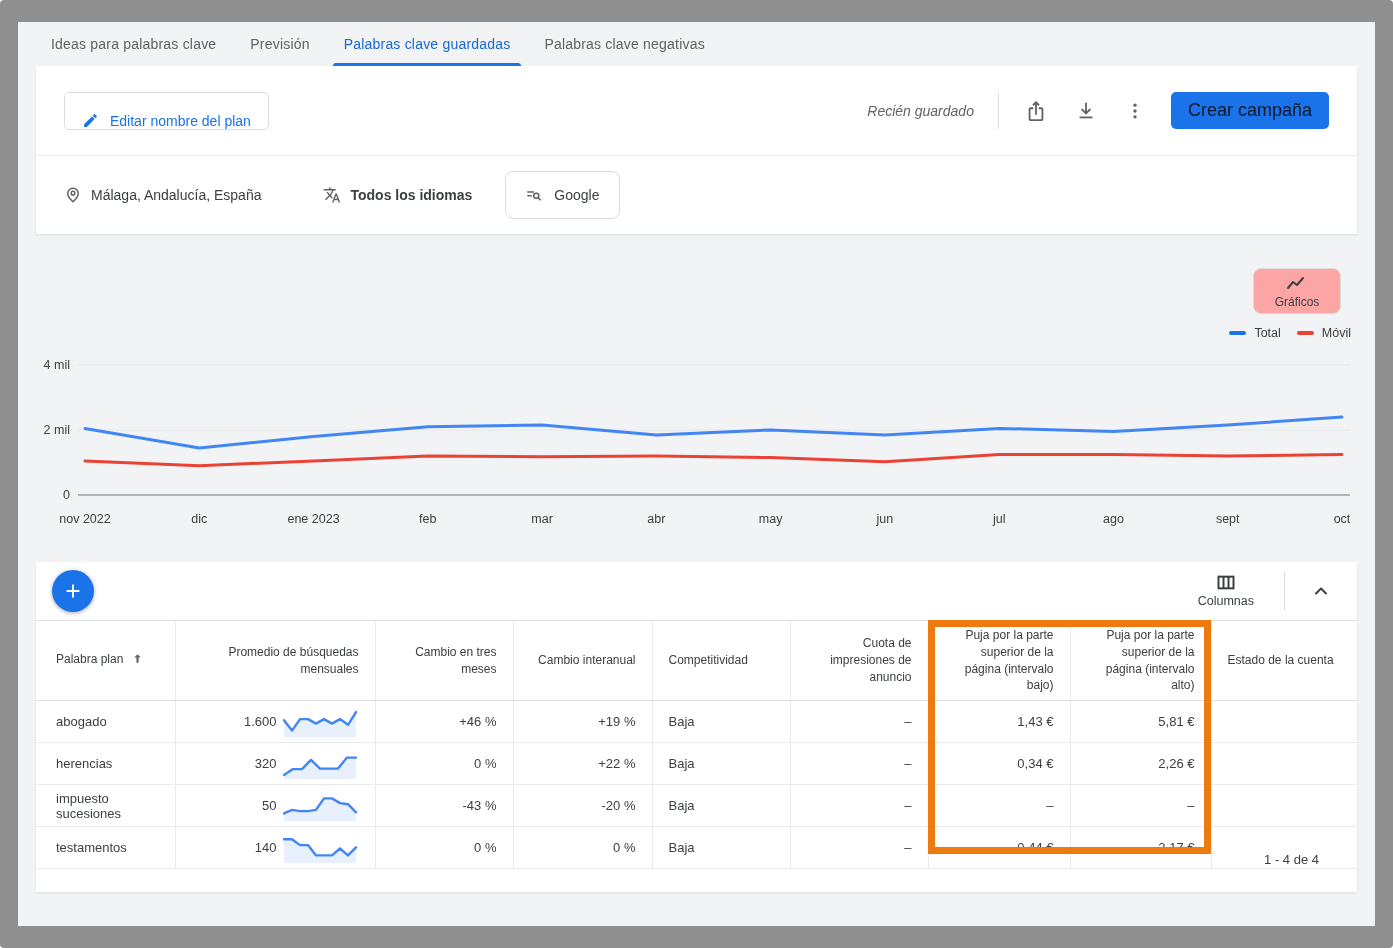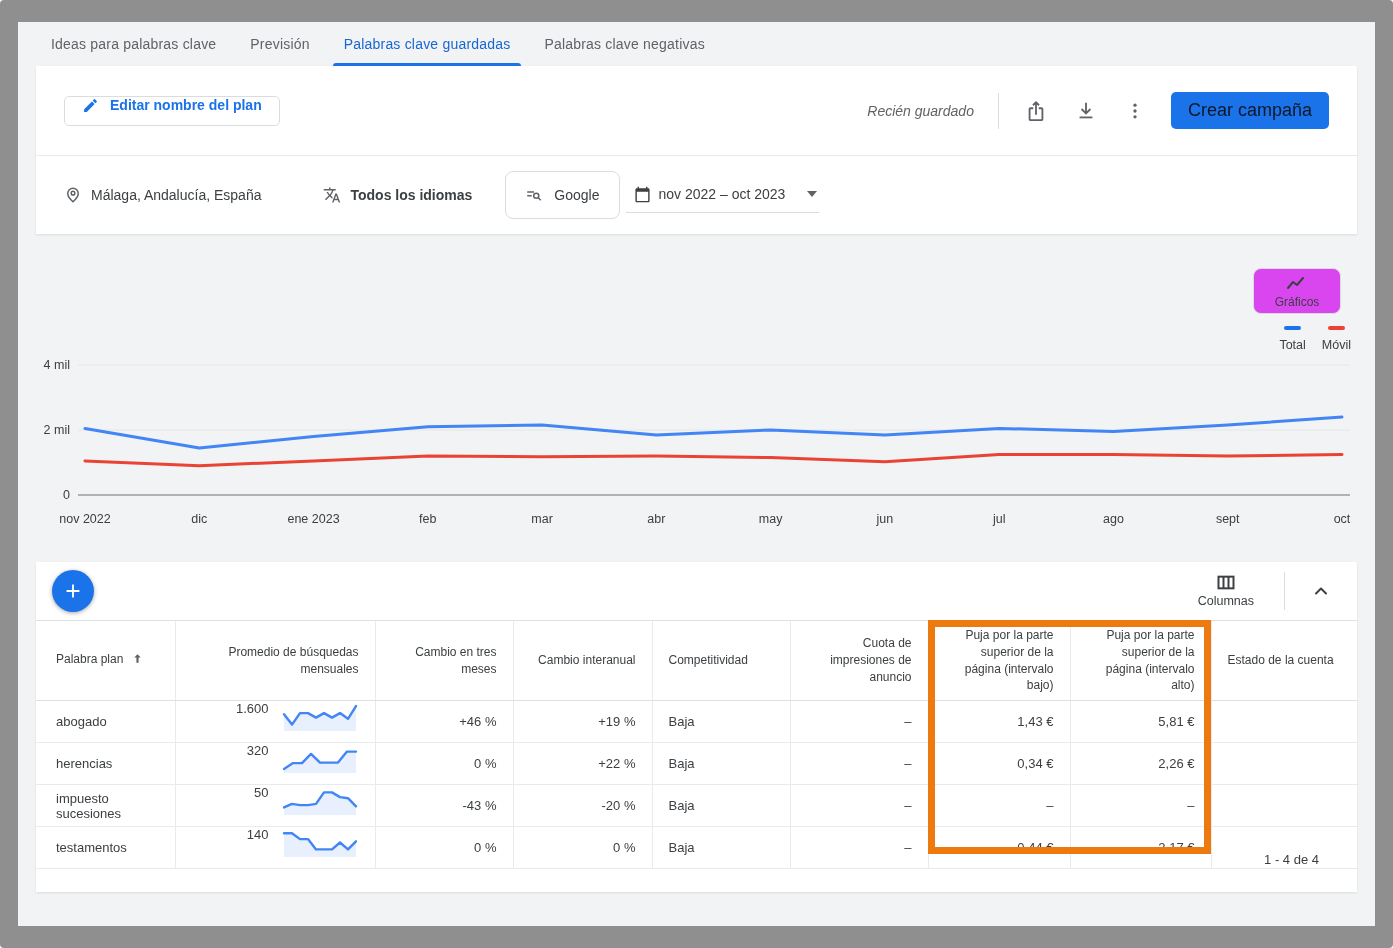--- a/index.html
+++ b/index.html
@@ -13,22 +13,22 @@
   .tab{display:flex;align-items:center;padding:0 17px;font-size:14px;font-weight:500;
        color:#5f6368;position:relative;cursor:pointer;letter-spacing:.2px;white-space:nowrap;}
   .tab.active{color:#1967d2;}
   .tab.active::after{content:"";position:absolute;left:6px;right:6px;bottom:0;height:3px;
        background:#1a73e8;border-radius:3px 3px 0 0;}
 
   
   .card{background:#fff;margin:0 18px;box-shadow:0 1px 2px rgba(60,64,67,.12);}
 
   .toolbar-row{height:90px;display:flex;align-items:center;padding:0 28px;border-bottom:1px solid #e8eaed;box-sizing:border-box;}
-  .btn-outline{display:inline-flex;align-items:flex-start;gap:11px;height:30px;padding:0 17px;
-       border:1px solid #dadce0;border-radius:5px;color:#1a73e8;font-size:14px;font-weight:700;background:#fff;cursor:pointer;}
+  .btn-outline{display:inline-flex;align-items:flex-end;gap:11px;height:38px;padding:0 17px;
+       border:1px solid #dadce0;border-radius:5px;color:#1a73e8;font-size:14px;font-weight:400;background:#fff;cursor:pointer;}
   .toolbar-right{margin-left:auto;display:flex;align-items:center;gap:24px;}
   .saved-status{font-style:italic;color:#5f6368;font-size:14px;}
   .vdivider{width:1px;height:36px;background:#dadce0;}
   .icon-btn{background:none;border:none;padding:2px;cursor:pointer;display:flex;align-items:center;}
   .btn-primary{height:37px;padding:0 17px;background:#1a73e8;color:#0f172a;border-radius:5px;
        font-size:18px;font-weight:500;display:inline-flex;align-items:center;border:none;cursor:pointer;}
 
   .filters-row{height:78px;display:flex;align-items:center;padding:0 28px;}
   .filter-item{display:flex;align-items:center;gap:9px;color:#3c4043;font-size:14px;cursor:pointer;}
   .filter-gap{margin-left:62px;font-weight:bold;}
@@ -37,47 +37,47 @@
   .date-item{display:flex;align-items:center;margin-left:6px;cursor:pointer;}
   .date-underline{display:flex;align-items:center;gap:8px;padding:8px 2px 9px 8px;border-bottom:1px solid #d9dce0;}
   .date-text{font-size:14px;color:#3c4043;}
   .caret-down{width:0;height:0;border-left:5px solid transparent;border-right:5px solid transparent;
        border-top:6px solid #5f6368;margin-left:14px;}
 
   
   .chart-section{position:relative;height:328px;}
   #trend-chart{position:absolute;left:0;top:0;}
   .axis-label{font-size:12.5px;fill:#3c4043;font-family:"Liberation Sans","DejaVu Sans",sans-serif;}
-  .charts-btn{position:absolute;top:34px;right:34px;width:88px;height:46px;background:#d946ef;
+  .charts-btn{position:absolute;top:34px;right:34px;width:88px;height:46px;background:#fca5a5;
        border:1px solid #dadce0;border-radius:8px;display:flex;flex-direction:column;align-items:center;
        justify-content:center;gap:1px;font-size:12px;color:#3c4043;cursor:pointer;}
   .chart-legend{position:absolute;top:92px;right:24px;display:flex;gap:16px;align-items:center;
        font-size:12.5px;color:#3c4043;}
-  .legend-entry{display:flex;align-items:center;gap:8px;flex-direction:column;}
+  .legend-entry{display:flex;align-items:center;gap:8px;}
   .legend-swatch{width:17px;height:4px;border-radius:2px;}
 
   
   .table-card{position:relative;margin:0 18px;background:#fff;height:330px;box-shadow:0 1px 2px rgba(60,64,67,.12);}
   .table-topbar{height:58px;display:flex;align-items:center;padding:0 0 0 16px;}
   .fab{width:42px;height:42px;border-radius:50%;background:#1a73e8;display:flex;align-items:center;
        justify-content:center;box-shadow:0 1px 4px rgba(0,0,0,.35);border:none;cursor:pointer;}
   .topbar-right{margin-left:auto;display:flex;align-items:center;height:100%;}
   .columns-btn{display:flex;flex-direction:column;align-items:center;gap:3px;font-size:12.5px;
        color:#3c4043;padding:0 30px;background:none;border:none;cursor:pointer;}
   .topbar-divider{width:1px;height:38px;background:#dadce0;}
   .chevron-btn{padding:0 26px;background:none;border:none;cursor:pointer;display:flex;align-items:center;}
 
   table.kw{width:100%;border-collapse:collapse;table-layout:fixed;}
   table.kw th{height:59px;border-top:1px solid #e0e0e0;border-bottom:1px solid #e0e0e0;
        font-size:12px;font-weight:500;color:#3c4043;padding:6px 16px;vertical-align:middle;line-height:1.4;box-sizing:border-box;}
   table.kw td{height:41px;font-size:13px;color:#3c4043;padding:0 16px;border-bottom:1px solid #e8eaed;box-sizing:border-box;}
   .csep{border-left:1px solid #e8eaed;}
   .al{text-align:left;} .ar{text-align:right;}
   .kw-cell{padding-left:20px !important;}
-  .avg-cell{display:flex;align-items:flex-start;justify-content:flex-end;gap:12px;height:41px;}
+  .avg-cell{display:flex;align-items:center;justify-content:flex-end;gap:4px;height:41px;}
   .sort-arrow{margin-left:8px;vertical-align:-2px;}
 
   .highlight-box{position:absolute;left:892px;top:58px;width:283px;height:234px;
        border:7px solid #ed7a0f;box-sizing:border-box;pointer-events:none;z-index:5;}
 
   .table-footer{position:absolute;bottom:13px;left:0;right:0;height:40px;display:flex;align-items:center;
        justify-content:flex-end;padding-right:38px;font-size:13px;color:#3c4043;}
 </style>
 </head>
 <body>
@@ -155,31 +155,20 @@
         </div>
         <div class="network-box">
           <span style="display:flex;">
             <svg width="18" height="18" viewBox="0 0 24 24" fill="none" stroke="#5f6368" stroke-width="2">
                 <path d="M3 8h9M3 13h6"></path>
                 <circle cx="15" cy="13" r="3.4"></circle>
                 <path d="M17.6 15.6L21 19"></path>
               </svg>
           </span>
           <span>Google</span>
-        </div>
-        <div class="date-item">
-          <div class="date-underline">
-            <span style="display:flex;">
-              <svg width="17" height="17" viewBox="0 0 24 24" fill="#3c4043">
-                  <path d="M20 3h-1V1h-2v2H7V1H5v2H4c-1.1 0-2 .9-2 2v16c0 1.1.9 2 2 2h16c1.1 0 2-.9 2-2V5c0-1.1-.9-2-2-2zm0 18H4V8h16v13z"></path>
-                </svg>
-            </span>
-            <span class="date-text">nov 2022 – oct 2023</span>
-            <span class="caret-down"></span>
-          </div>
         </div>
       </div>
     </div>
 
     <div class="chart-section">
       <svg id="trend-chart" width="1357" height="328">
           <line x1="60" x2="1332" y1="261" y2="261" stroke="#aeb2b6" stroke-width="2"></line>
           <text x="52" y="265" text-anchor="end" class="axis-label">0</text>
           <line x1="60" x2="1332" y1="196" y2="196" stroke="#e4e7e9" stroke-width="1"></line>
           <text x="52" y="200" text-anchor="end" class="axis-label">2 mil</text>

